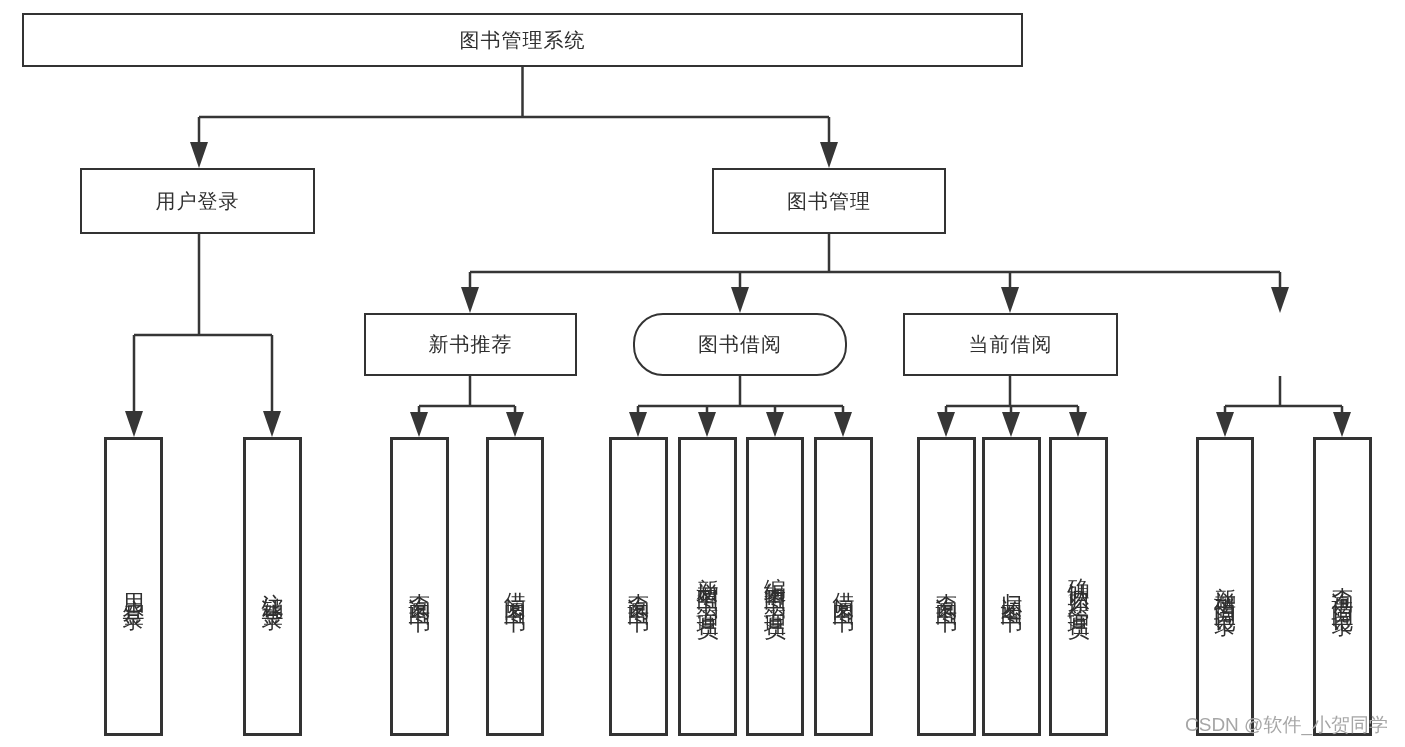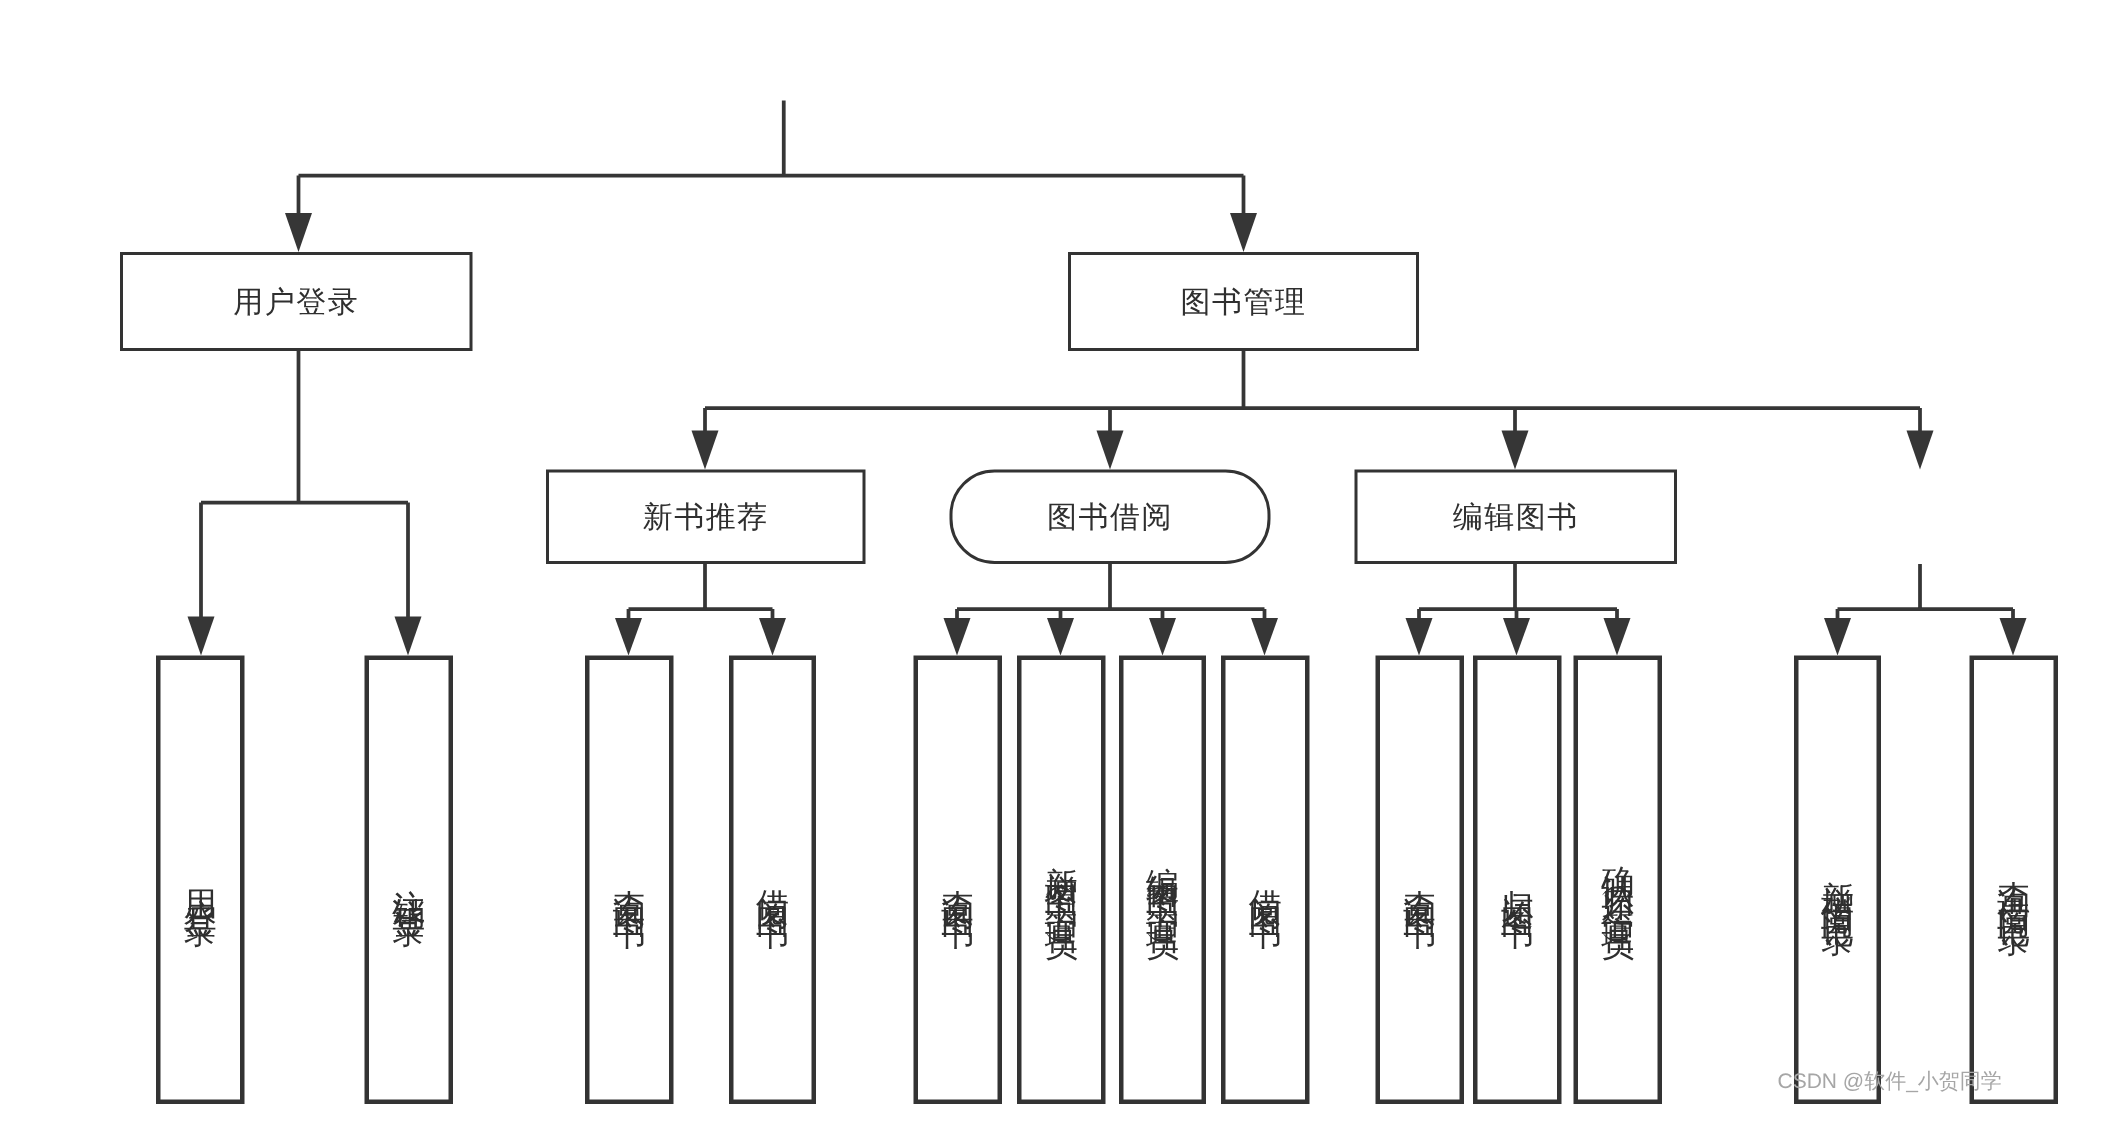--- a/index.html
+++ b/index.html
@@ -52,21 +52,21 @@
   #l-bb-borrow       { left: 814px; }
   #l-cb-query        { left: 917px; }
   #l-cb-return       { left: 982px; }
   #l-cb-confirm      { left: 1049px; }
   #l-br-add          { left: 1196px; width: 58px; }
   #l-br-query        { left: 1313px; }
   #watermark {
     position: absolute;
     left: 1185px;
     top: 712px;
-    font-size: 14px;
+    font-size: 19px;
     color: #a6a6a6;
     white-space: nowrap;
   }
 </style>
 </head>
 <body>
 
 <div id="stage">
 
   <svg id="wires" viewBox="0 0 1405 747" xmlns="http://www.w3.org/2000/svg" fill="none" stroke="#363636" stroke-width="2.5">
@@ -105,36 +105,39 @@
       <polygon points="1002,412 1020,412 1011,437" fill="#363636" stroke="none"></polygon>
       <polygon points="1069,412 1087,412 1078,437" fill="#363636" stroke="none"></polygon>
     </g>
     <g>
       <path d="M1280 376 V406 M1225 406 H1342 M1225 406 V418 M1342 406 V418"></path>
       <polygon points="1216,412 1234,412 1225,437" fill="#363636" stroke="none"></polygon>
       <polygon points="1333,412 1351,412 1342,437" fill="#363636" stroke="none"></polygon>
     </g>
   </svg>
 
+  <div class="box h-box root-box" id="n-root">
+    <span>图书管理系统</span>
+  </div>
 
   <div class="box h-box" id="n-user-login">
     <span>用户登录</span>
   </div>
   <div class="box h-box" id="n-book-mgmt">
     <span>图书管理</span>
   </div>
 
   <div class="box h-box" id="n-new-book-rec">
     <span>新书推荐</span>
   </div>
   <div class="box h-box" id="n-book-borrow">
     <span>图书借阅</span>
   </div>
   <div class="box h-box" id="n-current-borrow">
-    <span>编辑图书</span>
+    <span>当前借阅</span>
   </div>
 
   <div class="box leaf-box" id="l-user-login">
     <span class="v-text">用户登录</span>
   </div>
   <div class="box leaf-box" id="l-logout">
     <span class="v-text">注销登录</span>
   </div>
 
   <div class="box leaf-box" id="l-rec-query">

